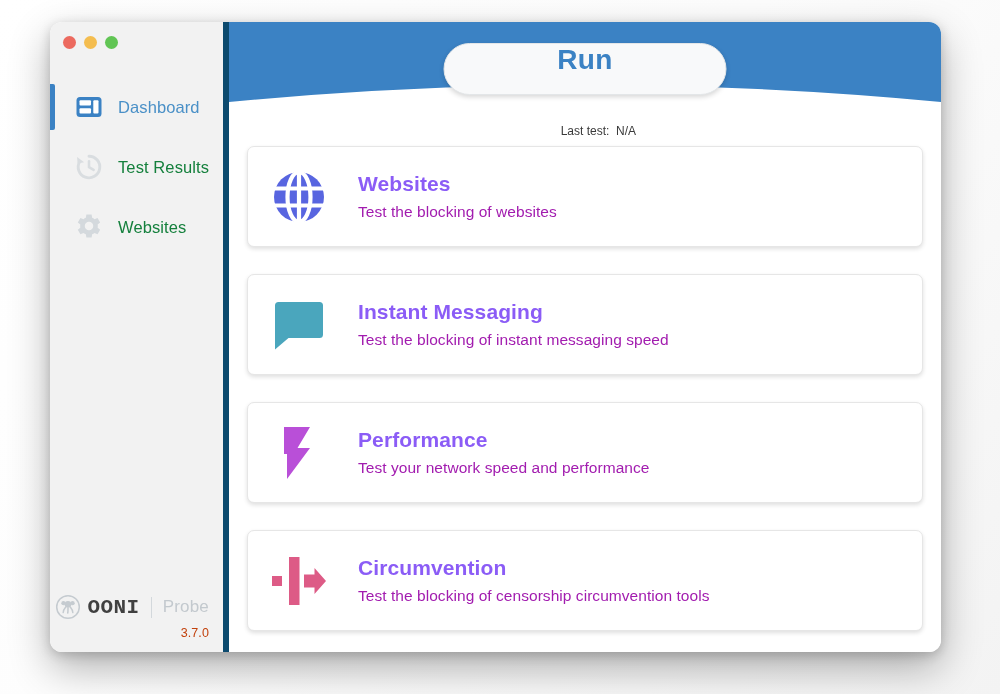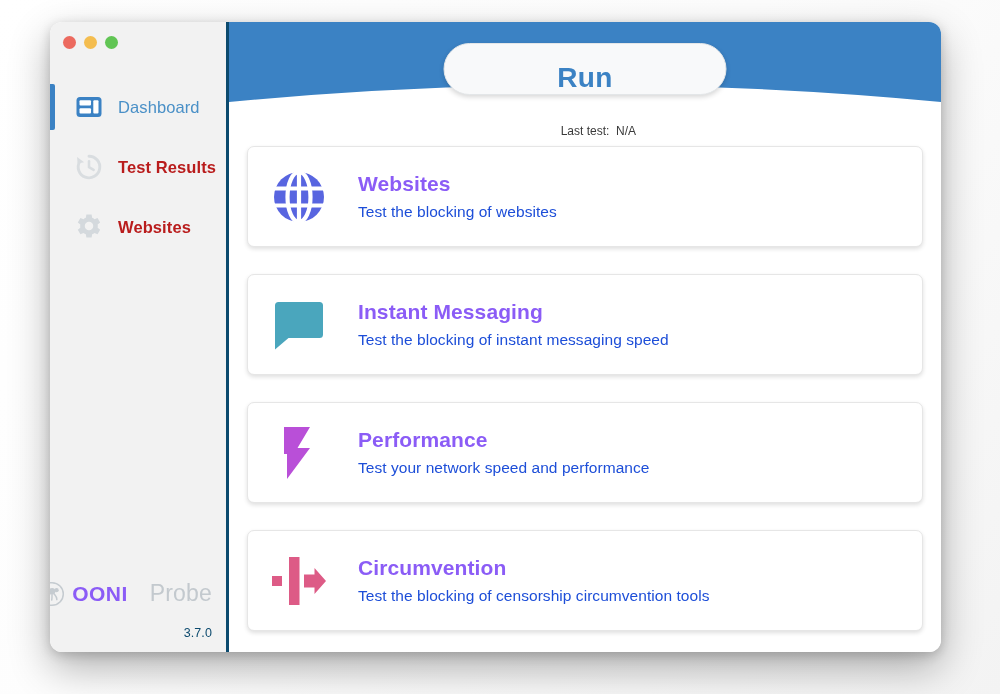--- a/index.html
+++ b/index.html
@@ -26,21 +26,21 @@
     box-shadow:0 16px 40px rgba(0,0,0,0.30), 0 3px 12px rgba(0,0,0,0.18);
     display:flex;
   }
 
   
   .sidebar {
     position:relative;
     width:179px;
     flex:0 0 179px;
     background:#f2f2f2;
-    border-right:3px solid #0c4a6e;
+    border-right:6px solid #0c4a6e;
   }
   .traffic {
     position:absolute; left:13px; top:14px;
     display:flex; gap:8px;
   }
   .light { width:13px; height:13px; border-radius:50%; }
   .light.red    { background:#ec6a5f; }
   .light.yellow { background:#f4bd4f; }
   .light.green  { background:#61c554; }
 
@@ -57,53 +57,53 @@
     width:5px; height:46px;
     background:#3b82c4;
     border-radius:0 2px 2px 0;
   }
   .nav-icon { width:30px; height:30px; flex:0 0 30px; display:block; }
   .nav-label {
     font-size:16.5px;
     letter-spacing:0.1px;
   }
   .nav-item.active .nav-label { color:#4a90c7; }
-  .nav-item.muted  .nav-label { color:#b91c1c;font-weight:bold; }
+  .nav-item.muted  .nav-label { color:#15803d; }
 
   
   .footer {
     position:absolute;
     left:0; right:0; bottom:12px;
     padding-right:14px;
     text-align:right;
   }
   .brand {
     display:flex; align-items:center; justify-content:flex-end;
     gap:7px;
     color:#c2c8cd;
   }
   .brand-mark { width:26px; height:26px; display:block; }
   .brand-ooni {
-    font-family:Liberation Sans, sans-serif;
+    font-family:Liberation Mono, monospace;
     font-weight:bold;
     font-size:21px;
-    color:#8b5cf6;
+    color:#404040;
     letter-spacing:0.4px;
   }
   .brand-sep {
     width:1px; height:21px; background:#d3d8dc;
     margin:0 4px;
   }
   .brand-probe {
-    font-size:23px; color:#c3c9ce; letter-spacing:0.2px;
+    font-size:17px; color:#c3c9ce; letter-spacing:0.2px;
   }
   .version {
-    margin-top:19px;
+    margin-top:6px;
     font-size:12.5px;
-    color:#0c4a6e;
+    color:#c2410c;
     letter-spacing:0.1px;
   }
 
   
   .main {
     position:relative;
     flex:1 1 auto;
     background:#ffffff;
     overflow:hidden;
   }
@@ -114,21 +114,21 @@
   }
   .run-button {
     position:absolute;
     left:50%; transform:translateX(-50%);
     top:21px;
     width:283px; height:52px;
     background:#f8f9fa;
     border:1px solid #e3e6e8;
     border-radius:26px;
     box-shadow:0 2px 5px rgba(0,0,0,0.16);
-    display:flex; align-items:flex-end; justify-content:center;
+    display:flex; align-items:flex-start; justify-content:center;
     cursor:pointer;
   }
   .run-label {
     color:#3b82c4;
     font-size:28px;
     font-weight:bold;
     letter-spacing:0.3px;
   }
   .last-test {
     position:absolute;
@@ -166,21 +166,21 @@
   .card-icon svg { display:block; }
   .card-text { display:flex; flex-direction:column; gap:7px; }
   .card-title {
     font-size:21px;
     font-weight:bold;
     color:#8b5cf6;
     letter-spacing:0.1px;
   }
   .card-desc {
     font-size:15.5px;
-    color:#1d4ed8;
+    color:#a21caf;
     letter-spacing:0.05px;
   }
 </style>
 </head>
 <body>
 
 <div id="root">
   <div class="window">
 
     <div class="sidebar">

